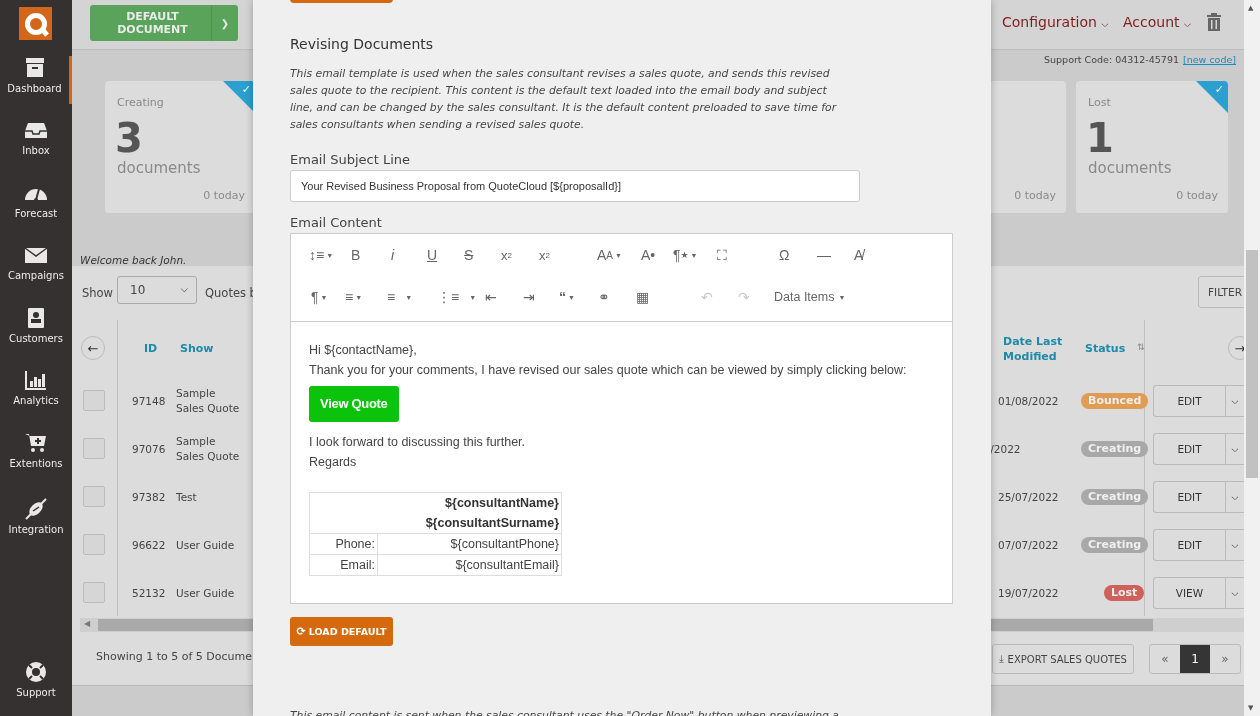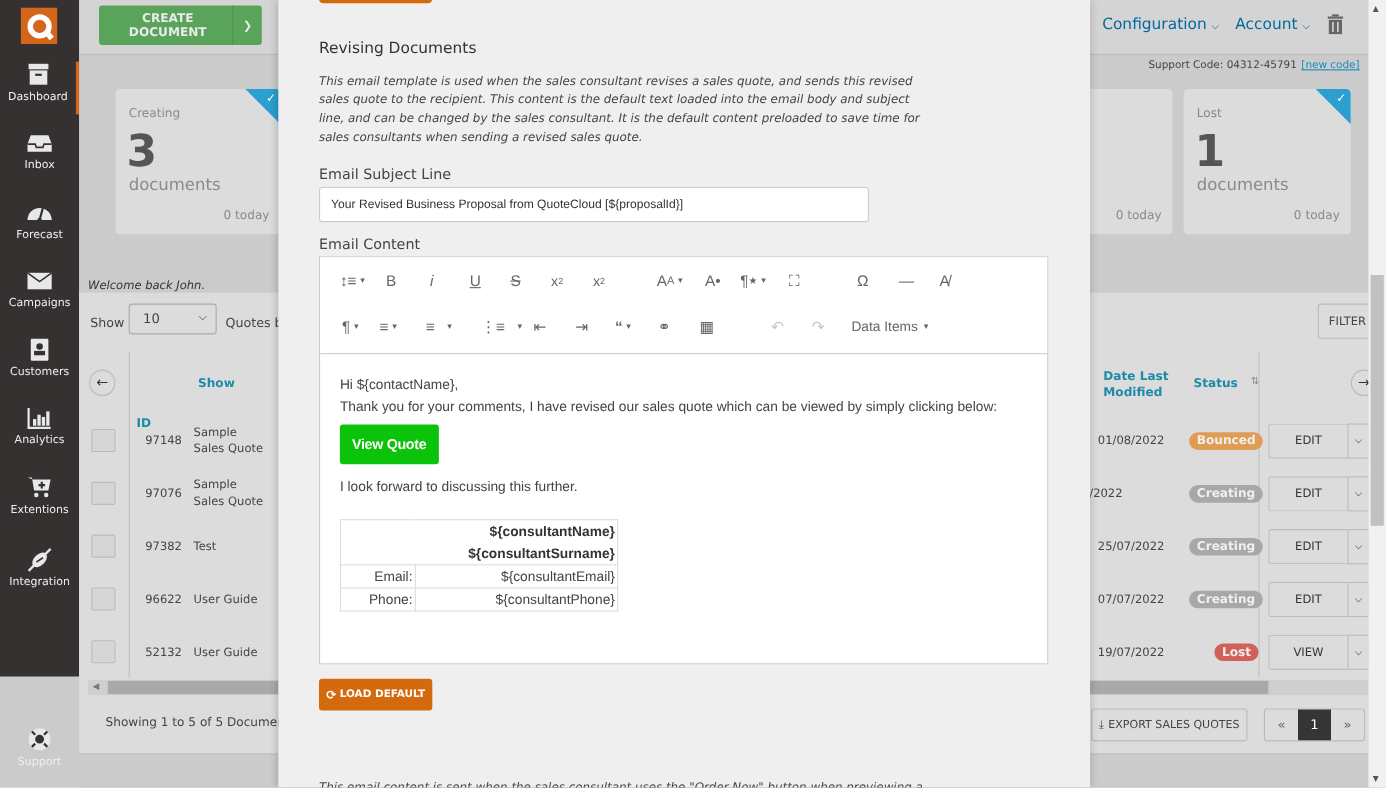--- a/index.html
+++ b/index.html
@@ -1,34 +1,34 @@
 <!DOCTYPE html>
 <html><head>
 <meta charset="utf-8">
 <style>
   * { box-sizing: border-box; margin: 0; padding: 0; }
   html, body { width: 1260px; height: 716px; overflow: hidden; }
   body { font-family: "DejaVu Sans", sans-serif; background: #cbcbcb; position: relative; color: #444; }
 
   
-  .sidebar { position: absolute; left: 0; top: 0; width: 72px; height: 615px; background: #353130; }
+  .sidebar { position: absolute; left: 0; top: 0; width: 72px; height: 716px; background: #353130; }
   .logo { position: absolute; left: 19px; top: 7px; width: 33px; height: 33px; background: #d4661c; display: flex; align-items: center; justify-content: center; }
   .logo .ring { width: 22px; height: 22px; border: 5px solid #fff; border-radius: 50%; position: relative; }
   .logo .ring::after { content: ""; position: absolute; width: 5px; height: 8px; background: #fff; right: -5px; bottom: -6px; transform: rotate(-40deg); }
   .side-item { position: absolute; left: 0; width: 72px; text-align: center; color: #eee; font-size: 10px; }
   .side-item.active { border-right: 3px solid #d4661c; }
   .side-item .ic { display: block; margin: 0 auto 3px; width: 26px; height: 24px; color: #e8e8e8; }
   .side-item svg { width: 26px; height: 24px; }
 
   
   .topbar { position: absolute; left: 72px; top: 0; width: 1172px; height: 50px; background: #d4d4d4; border-bottom: 1px solid #bdbdbd; }
   .create-btn { position: absolute; left: 18px; top: 5px; height: 36px; width: 148px; background: #5aa35a; border-radius: 3px; color: #eaeaea; font-size: 11px; font-weight: bold; display: flex; align-items: center; }
   .create-btn .lbl { flex: 1; text-align: center; padding-left: 4px; }
   .create-btn .dd { width: 27px; height: 36px; border-left: 1px solid #4e944e; display: flex; align-items: center; justify-content: center; font-size: 10px; }
-  .topnav { position: absolute; top: 14px; font-size: 14px; color: #0369a1; }
+  .topnav { position: absolute; top: 14px; font-size: 14px; color: #7f1d1d; }
   .trash-icon { position: absolute; left: 1134px; top: 12px; width: 16px; height: 20px; }
 
   .page-bg { position: absolute; left: 72px; top: 50px; width: 1172px; height: 666px; background: #cbcbcb; }
   .support-code { position: absolute; right: 24px; top: 54px; font-size: 9.5px; color: #444; }
   .support-code a { color: #1a8bbf; text-decoration: underline; margin-left: 4px; }
 
   .stat-card { position: absolute; top: 81px; height: 132px; background: #dcdcdc; border-radius: 4px; overflow: hidden; }
   .stat-card .t { position: absolute; left: 12px; top: 15px; font-size: 11px; color: #8a8a8a; }
   .stat-card .n { position: absolute; left: 10px; top: 34px; font-size: 40px; font-weight: bold; color: #555; }
   .stat-card .d { position: absolute; left: 12px; top: 78px; font-size: 15px; color: #8a8a8a; }
@@ -63,21 +63,21 @@
   .pager { position: absolute; left: 1077px; top: 378px; height: 30px; display: flex; border: 1px solid #bbb; border-radius: 3px; }
   .pager div { width: 30px; height: 28px; display: flex; align-items: center; justify-content: center; font-size: 12px; color: #666; }
   .pager .cur { background: #353535; color: #fff; }
 
   
   .modal { position: absolute; left: 253px; top: 0; width: 738px; height: 716px; background: #efefef; box-shadow: 0 0 8px rgba(0,0,0,0.25); }
   .top-orange { position: absolute; left: 37px; top: -8px; width: 103px; height: 11px; background: #d4690d; border-radius: 0 0 4px 4px; }
   .sec-title { position: absolute; left: 37px; font-size: 14px; color: #333; }
   .sec-desc { position: absolute; left: 37px; width: 550px; font-size: 10.8px; font-style: italic; color: #444; line-height: 17px; }
   .field-lbl { position: absolute; left: 37px; font-size: 13px; color: #444; }
-  .subject-input { position: absolute; left: 37px; top: 170px; width: 500px; height: 32px; background: #fff; border: 1px solid #ccc; border-radius: 3px; font-family: "Liberation Sans", sans-serif; font-size: 11px; color: #333; padding: 0 10px; }
+  .subject-input { position: absolute; left: 37px; top: 170px; width: 570px; height: 32px; background: #fff; border: 1px solid #ccc; border-radius: 3px; font-family: "Liberation Sans", sans-serif; font-size: 11px; color: #333; padding: 0 10px; }
 
   .editor { position: absolute; left: 37px; top: 233px; width: 663px; height: 371px; background: #fff; border: 1px solid #ccc; }
   .toolbar-row { position: absolute; left: 0; height: 42px; width: 100%; }
   .tb { position: absolute; top: 12px; height: 18px; font-family: "Liberation Sans", sans-serif; font-size: 14px; color: #666; display: flex; align-items: center; }
   .tb.dis { color: #c8c8c8; }
   .tb .caret { font-size: 7px; margin-left: 2px; }
   .editor-body { position: absolute; left: 0; top: 87px; width: 100%; height: 283px; border-top: 1px solid #ccc; padding: 18px 18px; font-family: "Liberation Sans", sans-serif; font-size: 12.5px; color: #444; line-height: 20px; }
   .editor-toolbar-bg { position: absolute; left: 0; top: 0; width: 661px; height: 87px; background: #fff; }
   .view-quote { display: inline-block; background: #0cc30c; color: #fff; font-weight: bold; font-size: 13px; padding: 0 11px; height: 36px; line-height: 36px; border-radius: 3px; margin: 6px 0 10px; letter-spacing: -0.3px; }
   .sig { border-collapse: collapse; margin-top: 20px; font-size: 12.5px; color: #444; }
@@ -172,21 +172,21 @@
           <circle cx="13" cy="12" r="10" fill="#e8e8e8"></circle>
           <circle cx="13" cy="12" r="4" fill="#353130"></circle>
           <path d="M6 5 L9 8 M20 5 L17 8 M6 19 L9 16 M20 19 L17 16" stroke="#353130" stroke-width="2"></path>
         </svg></span>
     <span>Support</span>
   </div>
 </div>
 
 <div class="topbar">
   <div class="create-btn">
-    <span class="lbl">CREATE DOCUMENT</span>
+    <span class="lbl">DEFAULT DOCUMENT</span>
     <span class="dd">❯</span>
   </div>
   <div class="topnav" style="left:930px;"><span>Configuration</span> <span style="font-size:9px;">⌵</span></div>
   <div class="topnav" style="left:1051px;"><span>Account</span> <span style="font-size:9px;">⌵</span></div>
   <div class="trash-icon"><svg viewBox="0 0 16 20" width="16" height="20">
         <rect x="1" y="3" width="14" height="2" fill="#666"></rect>
         <rect x="5" y="1" width="6" height="2" fill="#666"></rect>
         <rect x="2" y="6" width="12" height="13" fill="#666"></rect>
         <rect x="5" y="8" width="1.5" height="9" fill="#d4d4d4"></rect>
         <rect x="9.5" y="8" width="1.5" height="9" fill="#d4d4d4"></rect>
@@ -222,21 +222,21 @@
   <span class="show-lbl">Show</span>
   <div class="show-select"><span>10</span><span class="car">⌵</span></div>
   <span class="quotes-lbl">Quotes be</span>
   <div class="filter-btn">FILTER</div>
 
   <div class="nav-circle" style="left:9px;top:70px;">←</div>
   <div class="vline" style="left:45px;top:54px;height:296px;"></div>
   <div class="vline" style="left:1072px;top:54px;height:296px;"></div>
   <div class="nav-circle" style="left:1156px;top:70px;">→</div>
 
-  <div class="col-head" style="left:52px;top:76px;margin-top:36px;">ID</div>
+  <div class="col-head" style="left:72px;top:76px;">ID</div>
   <div class="col-head" style="left:108px;top:76px;">Show</div>
   <div class="col-head" style="left:931px;top:68px;line-height:15px;">
       <div>Date Last</div>
       <div>Modified</div>
     </div>
   <div class="col-head" style="left:1013px;top:76px;">Status</div>
   <div style="position:absolute;left:1065px;top:76px;font-size:9px;color:#888;">⇅</div>
 
   <div>
     <div class="row-check" style="top:124px;"></div>
@@ -352,32 +352,33 @@
           <span>Data Items</span>
           <span class="caret" style="margin-left:4px;">▼</span>
         </div>
     </div>
 
     <div class="editor-body">
       <div>Hi ${contactName},</div>
       <div>Thank you for your comments, I have revised our sales quote which can be viewed by simply clicking below:</div>
       <div class="view-quote">View Quote</div>
       <div>I look forward to discussing this further.</div>
+      <div>Regards</div>
       <table class="sig">
         <tbody>
             <tr>
               <td class="hd" colspan="2">${consultantName} ${consultantSurname}</td>
             </tr>
         <tr>
+              <td>Phone:</td>
+              <td>${consultantPhone}</td>
+            </tr>
+        <tr>
               <td style="width:68px;">Email:</td>
               <td style="width:184px;">${consultantEmail}</td>
-            </tr>
-        <tr>
-              <td>Phone:</td>
-              <td>${consultantPhone}</td>
             </tr>
       </tbody>
         </table>
     </div>
   </div>
 
   <div class="load-default">
       <span class="ri">⟳</span>
       <span>LOAD DEFAULT</span>
     </div>

